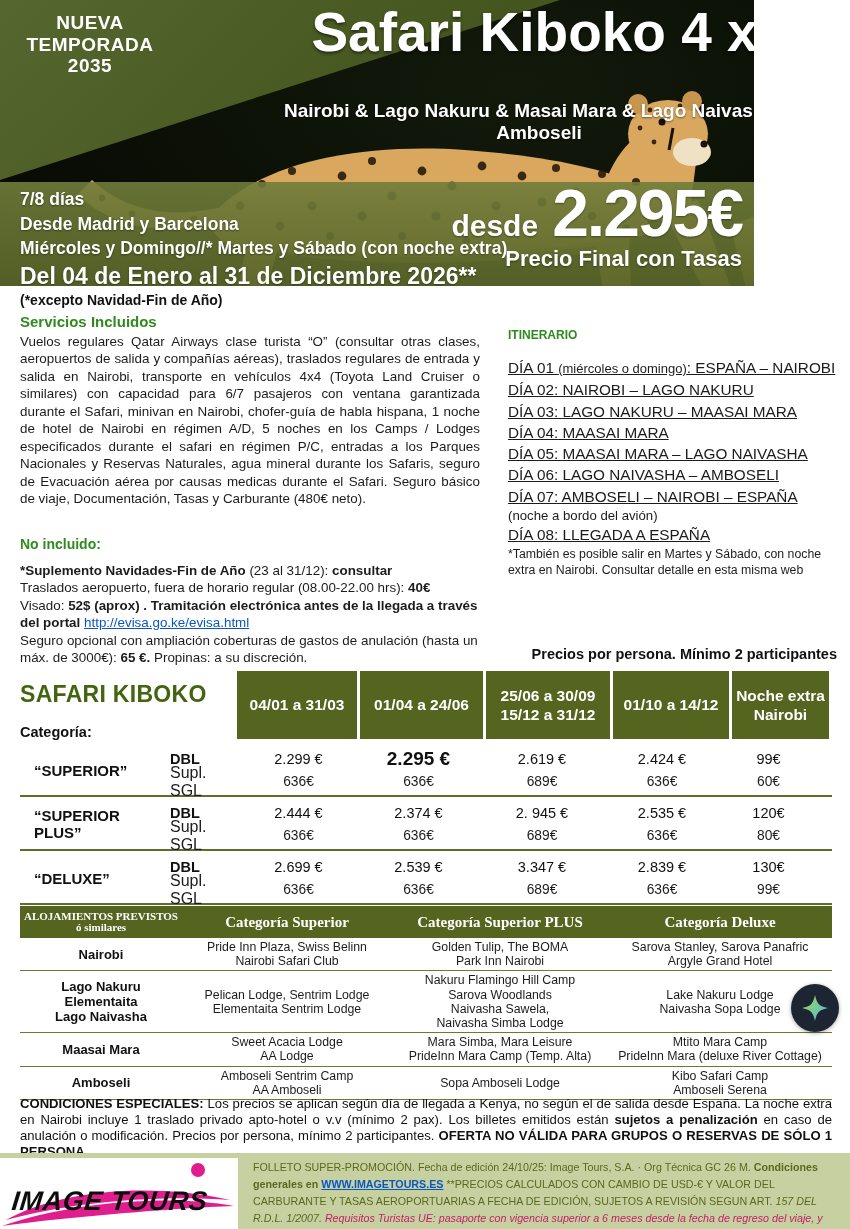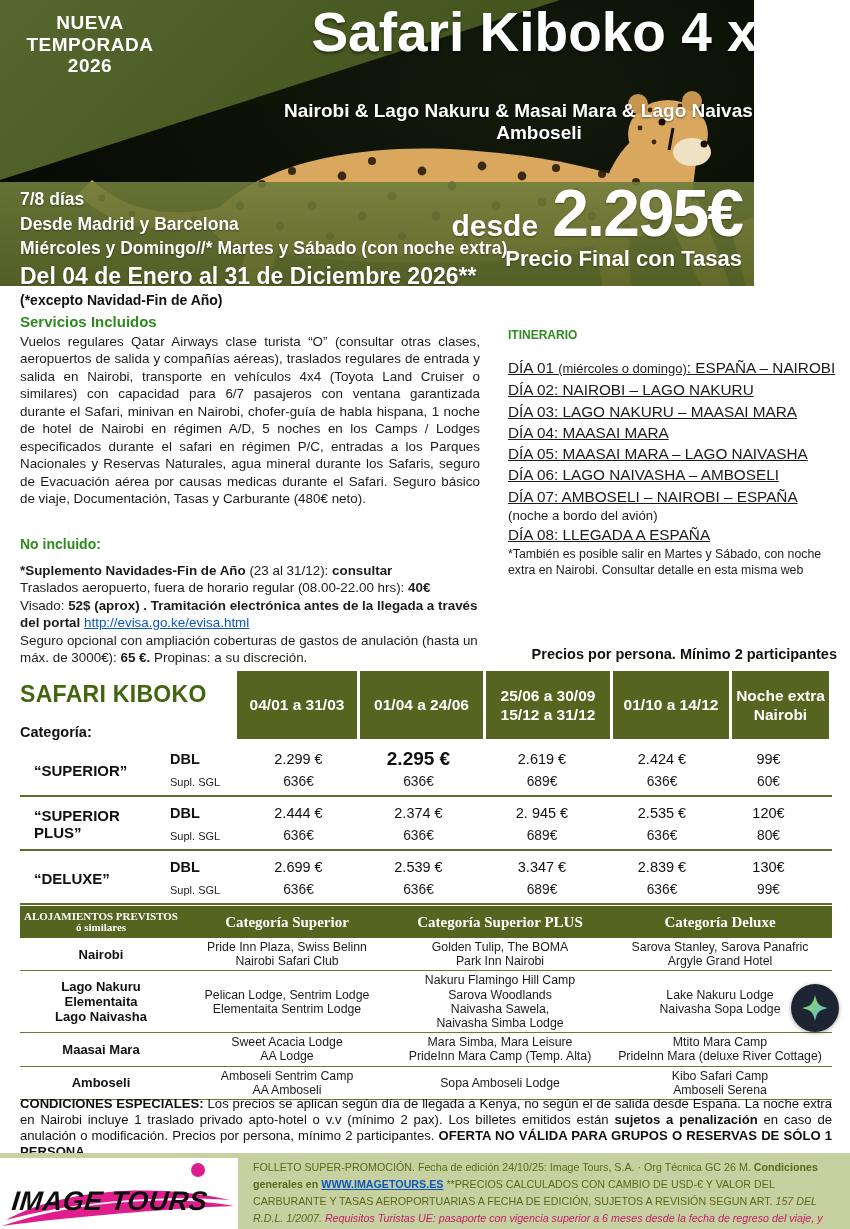--- a/index.html
+++ b/index.html
@@ -56,21 +56,21 @@
   .phead{position:absolute;left:237px;top:671px;display:grid;
          grid-template-columns:120px 123px 124px 116px 97px;column-gap:3px;}
   .hcell{background:#55641f;color:#fff;font-weight:bold;font-size:15.5px;line-height:19.5px;
          height:68px;display:flex;align-items:center;justify-content:center;text-align:center;white-space:pre-line;}
   .pbody{position:absolute;left:20px;top:743px;width:812px;border-bottom:2px solid #5f6d2a;}
   .pgroup{display:grid;grid-template-columns:150px 70px 117px 123px 124px 116px 97px;
           grid-auto-rows:23px;padding:4px 0 2px 0;align-items:center;}
   .pgroup + .pgroup{border-top:2px solid #5f6d2a;}
   .cat{grid-row:1/3;grid-column:1;font-size:15px;font-weight:bold;color:#111;padding-left:14px;}
   .rl{font-size:14.5px;font-weight:bold;color:#111;}
-  .rl2{font-size:11px;color:#1c1c1c;}
+  .rl2{font-size:16px;color:#1c1c1c;}
   .val{font-size:14.5px;text-align:center;color:#111;}
   .val2{font-size:13.8px;text-align:center;color:#1c1c1c;}
   .big{font-size:19px;font-weight:bold;}
 
   
   .atable{position:absolute;left:20px;top:906px;width:812px;}
   .ahead{display:grid;grid-template-columns:162px 210px 216px 224px;background:#55641f;color:#fff;height:32px;}
   .ah{display:flex;align-items:center;justify-content:center;font-weight:bold;font-size:15px;text-align:center;font-family:Liberation Serif, serif;}
   .ah-label{flex-direction:column;font-size:11px;line-height:11.5px;}
   .arow{display:grid;grid-template-columns:162px 210px 216px 224px;border-bottom:1.6px solid #6b7934;padding:2px 0;}
@@ -165,21 +165,21 @@
             <circle cx="600" cy="52" r="2.4"></circle>
             <circle cx="614" cy="66" r="2.4"></circle>
         </g>
       </svg>
     </div>
 
     <div class="ribbon"></div>
     <div class="ribbon-text">
       <div>NUEVA</div>
       <div>TEMPORADA</div>
-      <div>2026</div>
+      <div>2035</div>
     </div>
 
     <div class="hero-title">Safari Kiboko 4 x 4</div>
     <div class="hero-sub">Nairobi &amp; Lago Nakuru &amp; Masai Mara &amp; Lago Naivasha &amp; Amboseli</div>
 
     <div class="band"></div>
     <div class="band-left">
       <div class="bl">7/8 días</div>
       <div class="bl">Desde Madrid y Barcelona</div>
       <div class="bl">Miércoles y Domingo//* Martes y Sábado (con noche extra)</div>

